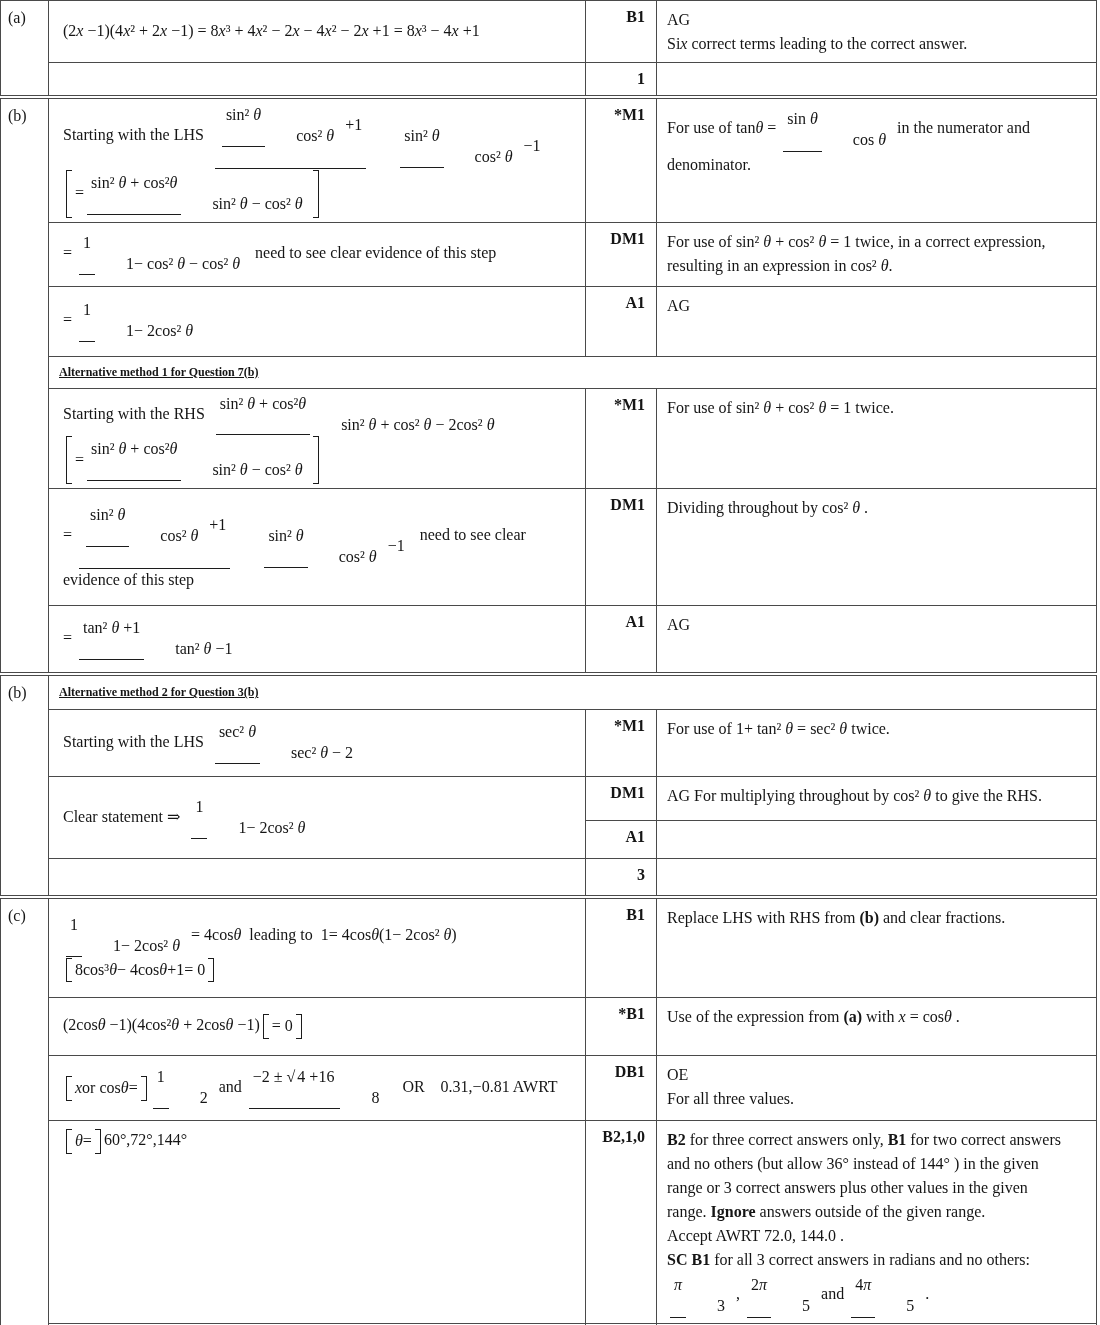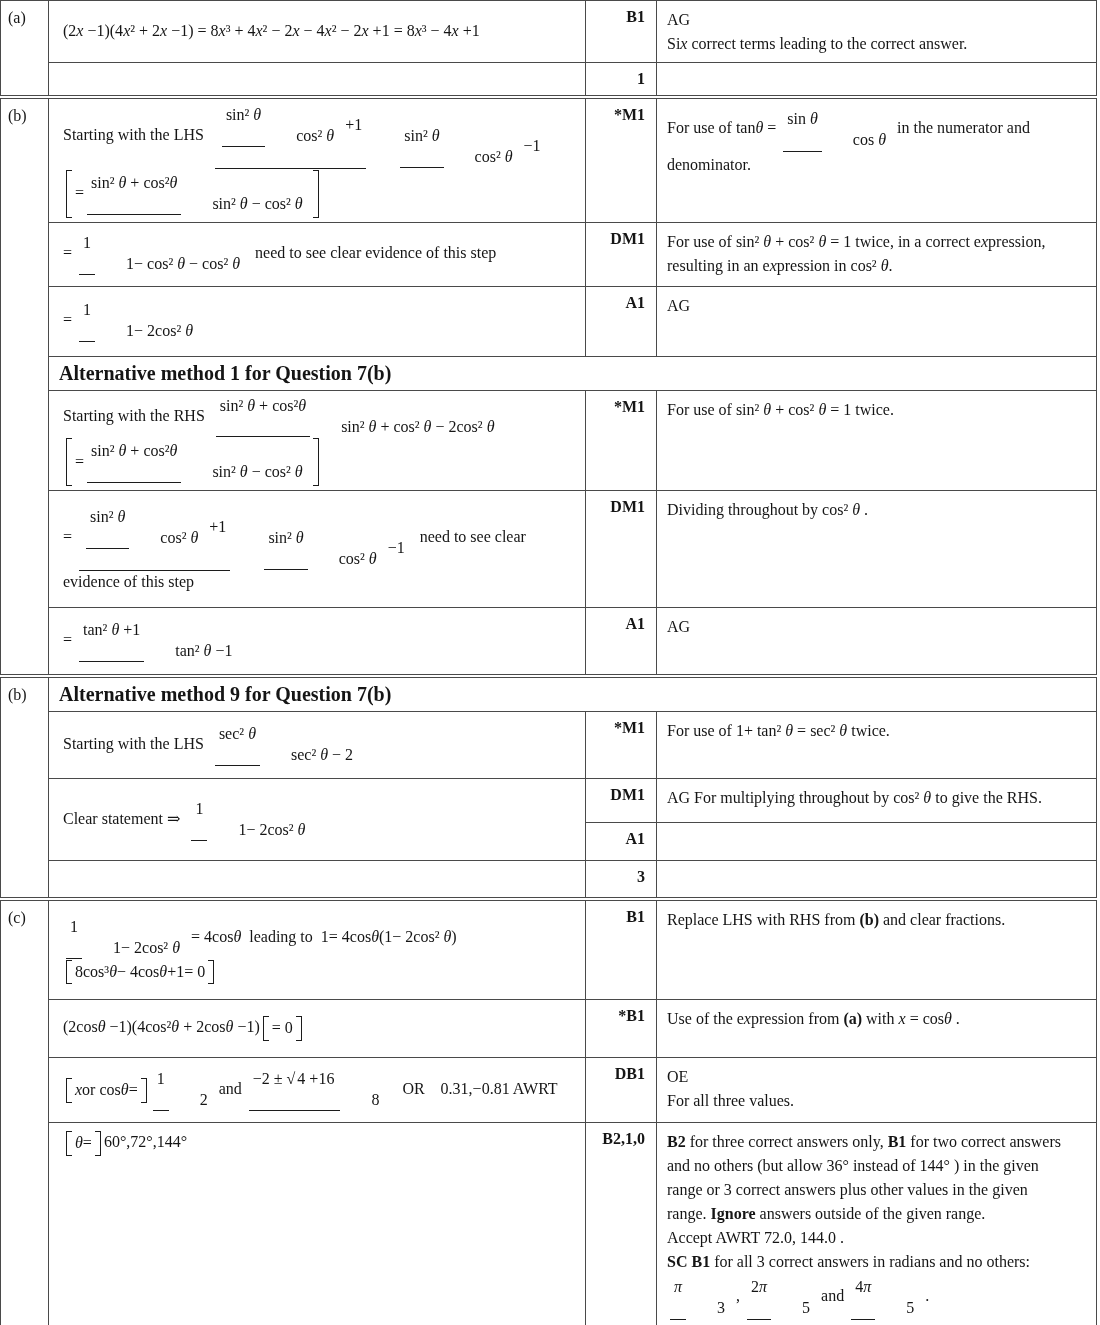--- a/index.html
+++ b/index.html
@@ -8,21 +8,21 @@
   table{border-collapse:collapse;width:100%;table-layout:fixed;margin:0 0 2px 0;}
   td{border:1px solid #4a4a4a;vertical-align:top;padding:4px 8px;overflow:hidden;}
   col.c-label{width:48px;}
   col.c-work{width:537px;}
   col.c-mark{width:71px;}
   td.label{padding:8px 2px 4px 7px;font-size:16px;vertical-align:top;}
   td.work{vertical-align:middle;font-size:16px;padding-left:14px;line-height:1.3;}
   td.work.vtop{vertical-align:top;padding-top:8px;}
   td.mark{font-weight:bold;text-align:right;padding:7px 11px 4px 2px;font-size:16px;white-space:nowrap;vertical-align:top;}
   td.comment{font-size:16px;padding:7px 10px 4px 10px;line-height:1.5;vertical-align:top;}
-  td.hdr{font-weight:bold;font-size:20px;vertical-align:middle;padding:5px 10px;}
+  td.hdr{font-weight:bold;font-size:12px;vertical-align:middle;padding:5px 10px;text-decoration:underline;}
   
   .frac{display:inline-flex;flex-direction:row;vertical-align:middle;text-align:center;margin:1px 3px;gap:27px;}
   .fn{display:block;padding:0 4px 1px 4px;border-bottom:1px solid #1c1c1c;}
   .fd{display:block;padding:1px 4px 0 4px;margin-top:20px;}
   .brk{display:inline-flex;align-items:stretch;vertical-align:middle;margin:0 3px;}
   .bl{border-left:1.6px solid #1c1c1c;border-top:1.6px solid #1c1c1c;border-bottom:1.6px solid #1c1c1c;width:5px;}
   .br{border-right:1.6px solid #1c1c1c;border-top:1.6px solid #1c1c1c;border-bottom:1.6px solid #1c1c1c;width:5px;}
   .bc{display:inline-flex;align-items:center;padding:2px 3px;flex-wrap:wrap;}
   .sqrt{white-space:nowrap;}
   .rad{border-top:1px solid #1c1c1c;padding:16px 2px;}
@@ -150,21 +150,21 @@
   <table>
     <colgroup>
         <col class="c-label">
         <col class="c-work">
         <col class="c-mark">
         <col class="c-comment">
       </colgroup>
     <tbody>
         <tr style="height:34px">
       <td class="label" rowspan="5">(b)</td>
-      <td class="hdr" colspan="3">Alternative method 9 for Question 7(b)</td>
+      <td class="hdr" colspan="3">Alternative method 2 for Question 3(b)</td>
     </tr>
     <tr style="height:67px">
       <td class="work math">Starting with the LHS <span class="frac">
               <span class="fn">sec² <i>θ</i></span>
               <span class="fd">sec² <i>θ</i> − 2</span>
             </span></td>
       <td class="mark">*M1</td>
       <td class="comment math">For use of 1+ tan² <i>θ</i> = sec² <i>θ</i> twice.</td>
     </tr>
     <tr style="height:44px">

